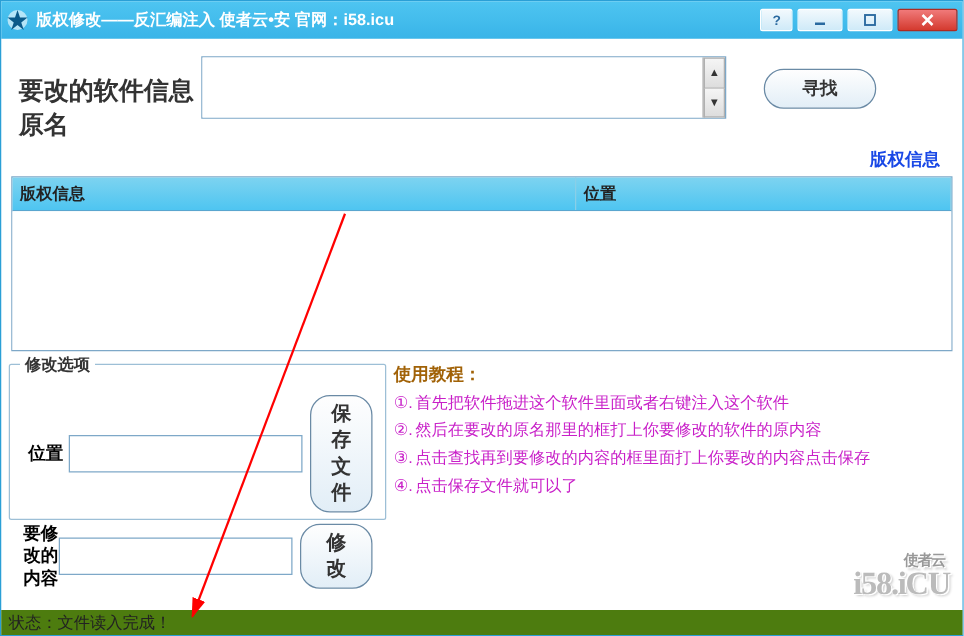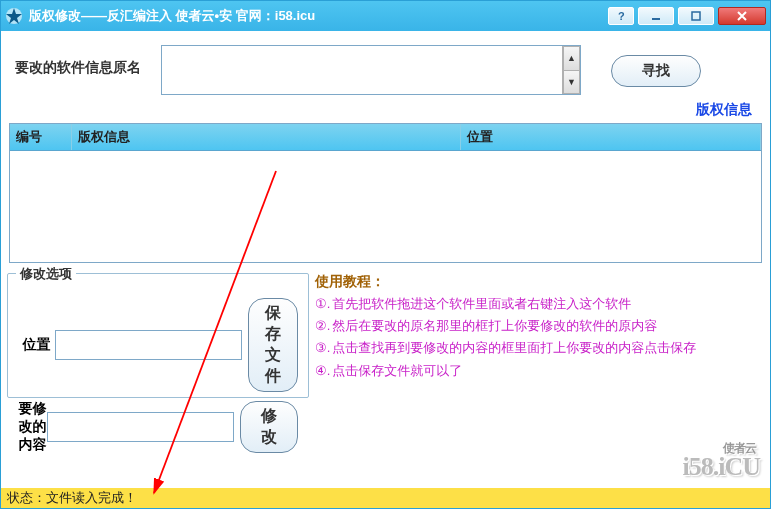--- a/index.html
+++ b/index.html
@@ -49,21 +49,21 @@
   }
   .win-btn svg { display:block; }
 
   .client {
     position:absolute;
     top:30px; left:0; right:0; bottom:20px;
     padding: 6px;
   }
 
   .label-left {
-    font-size: 14px;
+    font-size: 20px;
     color:#333;
     font-weight: bold;
   }
 
   .top-row {
     padding: 8px 4px 4px 4px;
     display:flex;
     align-items:flex-start;
   }
   .top-row .label-left {
@@ -239,21 +239,21 @@
     line-height: 0.6;
     text-align:right;
     padding-right:4px;
     color:#999;
   }
 
   .statusbar {
     position:absolute;
     left:0; right:0; bottom:0;
     height: 20px;
-    background: #fde047;
+    background: #4d7c0f;
     font-size: 13px;
     padding: 1px 6px;
     color:#222;
     display:flex;
     align-items:center;
     text-align:center;
   }
 
   .annotation-arrow {
     position:absolute;
@@ -309,21 +309,20 @@
           <div class="arrow">▼</div>
         </div>
       </div>
       <button class="btn btn-search">寻找</button>
     </div>
 
     <div class="copyright-link">版权信息</div>
 
     <div class="grid">
       <div class="grid-head">
-        <div class="th th-number">编号</div>
         <div class="th th-name">版权信息</div>
         <div class="th th-pos">位置</div>
       </div>
       <div class="grid-body"></div>
     </div>
 
     <div class="bottom">
       <div class="fieldset bottom-left">
         <div class="legend">修改选项</div>
         <div class="form-row">

